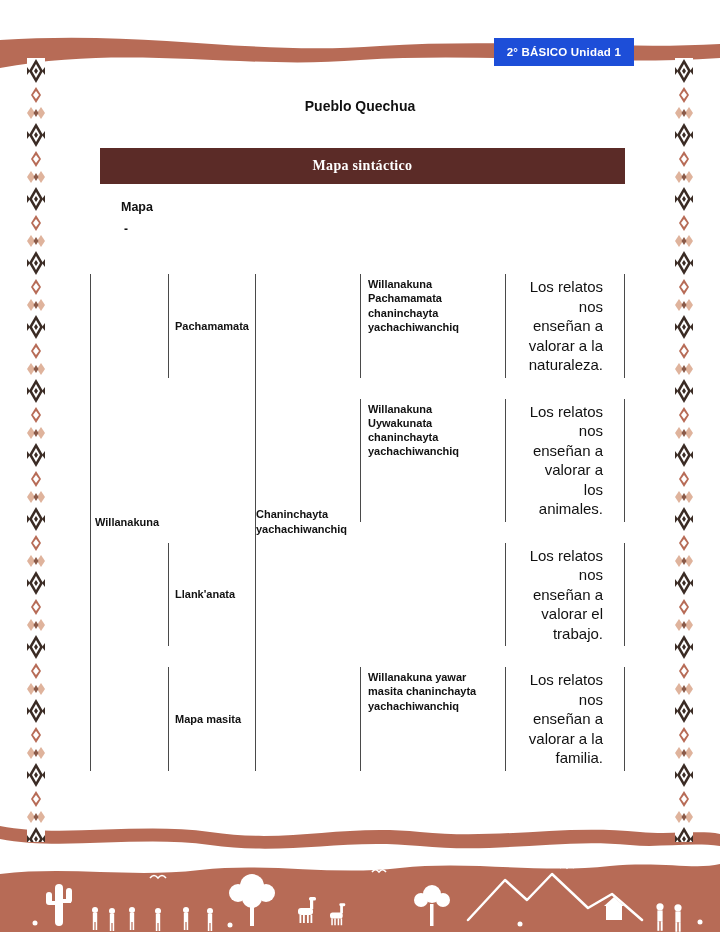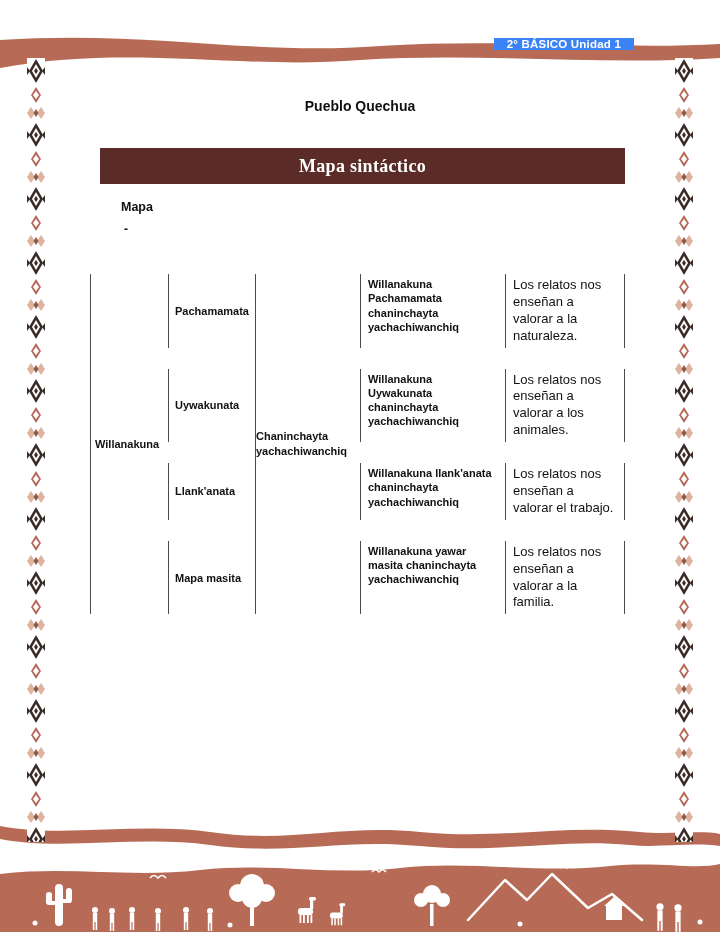--- a/index.html
+++ b/index.html
@@ -1,46 +1,46 @@
 <!DOCTYPE html>
 <html><head>
 <meta charset="utf-8">
 <style>
   html,body{margin:0;padding:0;background:#ffffff;}
   .page{position:relative;width:720px;height:932px;background:#ffffff;overflow:hidden;
         font-family:"Liberation Sans",sans-serif;color:#111;}
   .top-wave{position:absolute;top:0;left:0;z-index:1;}
-  .badge{position:absolute;top:38px;right:86px;z-index:5;background:#3b82f6;color:#fff;
-         font-size:11.5px;font-weight:bold;padding:0 13px;letter-spacing:.2px;}
+  .badge{position:absolute;top:38px;right:86px;z-index:5;background:#1d4ed8;color:#fff;
+         font-size:11.5px;font-weight:bold;padding:8px 13px;letter-spacing:.2px;}
   .side-strip{position:absolute;top:58px;width:18px;height:784px;z-index:2;}
   .side-strip.left{left:27px;}
   .side-strip.right{right:27px;}
   .program-title{position:absolute;top:72px;left:60px;right:60px;text-align:center;
                  font-weight:bold;font-size:14px;}
   .program-subtitle{position:absolute;top:98px;left:60px;right:60px;text-align:center;
                     font-weight:bold;font-size:14px;}
   .title-bar{position:absolute;top:148px;left:100px;width:525px;height:36px;background:#5b2b27;
              display:flex;align-items:center;justify-content:center;}
   .title-bar span{color:#ffffff;font-family:"Liberation Serif",serif;font-weight:bold;
-                  font-size:18px;letter-spacing:.3px;}
+                  font-size:14px;letter-spacing:.3px;}
   .map-label{position:absolute;top:200px;left:93px;font-weight:bold;font-size:12.5px;padding-left:28px;}
   .dash-mark{position:absolute;top:222px;left:124px;font-weight:bold;font-size:12px;}
   .tbl{position:absolute;top:253px;left:90px;display:grid;
        grid-template-columns:78px 87px 105px 145px 120px;
        grid-template-rows:repeat(4,minmax(52px,auto));}
   .cell{border-left:1px solid #4a4a4a;box-sizing:border-box;margin-top:21px;}
   .c1{grid-column:1;grid-row:1/5;display:flex;align-items:center;padding-left:4px;
       font-weight:bold;font-size:11px;}
   .c2{grid-column:2;display:flex;align-items:center;padding-left:6px;
       font-weight:bold;font-size:11px;}
   .c3{grid-column:3;grid-row:1/5;display:flex;align-items:center;padding:0 0;
       font-weight:bold;font-size:11px;line-height:1.35;}
   .c4{grid-column:4;padding:3px 7px;font-weight:bold;font-size:11px;line-height:1.3;}
-  .c5{grid-column:5;padding:3px 7px;font-size:13px;line-height:1.3;
-      border-right:1px solid #4a4a4a;}
+  .c5{grid-column:5;padding:3px 21px;font-size:15px;line-height:1.3;
+      border-right:1px solid #4a4a4a;text-align:right;}
   .row1{grid-row:1}.row2{grid-row:2}.row3{grid-row:3}.row4{grid-row:4}
   .bottom-scene{position:absolute;bottom:0;left:0;z-index:1;}
 </style>
 </head>
 <body>
 
 <div class="page">
 
   <svg class="top-wave" width="720" height="80" viewBox="0 0 720 80">
     <path d="M0,40 C150,30 250,56 380,46 C500,38 620,50 720,44 L720,58 C600,66 480,52 360,60 C240,70 130,44 0,68 Z" fill="#b76b56"></path>
@@ -92,29 +92,27 @@
     <span>Mapa sintáctico</span>
   </div>
 
   <div class="map-label">Mapa</div>
   <div class="dash-mark">-</div>
 
   <div class="tbl">
     <div class="cell c2 row1">Pachamamata</div>
 
     <div class="cell c1">Willanakuna</div>
-    <div class="cell c2 row2">Uywakunata</div>
     <div class="cell c2 row3">Llank'anata</div>
     <div class="cell c2 row4">Mapa masita</div>
 
     <div class="cell c3">Chaninchayta yachachiwanchiq</div>
 
     <div class="cell c4 row1">Willanakuna Pachamamata chaninchayta yachachiwanchiq</div>
     <div class="cell c4 row2">Willanakuna Uywakunata chaninchayta yachachiwanchiq</div>
-    <div class="cell c4 row3">Willanakuna llank'anata chaninchayta yachachiwanchiq</div>
     <div class="cell c4 row4">Willanakuna yawar masita chaninchayta yachachiwanchiq</div>
 
     <div class="cell c5 row1">Los relatos nos enseñan a valorar a la naturaleza.</div>
     <div class="cell c5 row2">Los relatos nos enseñan a valorar a los animales.</div>
     <div class="cell c5 row3">Los relatos nos enseñan a valorar el trabajo.</div>
     <div class="cell c5 row4">Los relatos nos enseñan a valorar a la familia.</div>
   </div>
 
   <svg class="bottom-scene" width="720" height="110" viewBox="0 0 720 110">
     <path d="M0,4 C60,16 140,0 210,10 C290,22 340,2 420,10 C500,18 560,2 640,10 C670,13 700,8 720,12 L720,24 C690,20 660,26 630,23 C560,16 500,32 420,24 C340,16 290,34 210,23 C140,13 60,29 0,17 Z" fill="#b76b56"></path>

